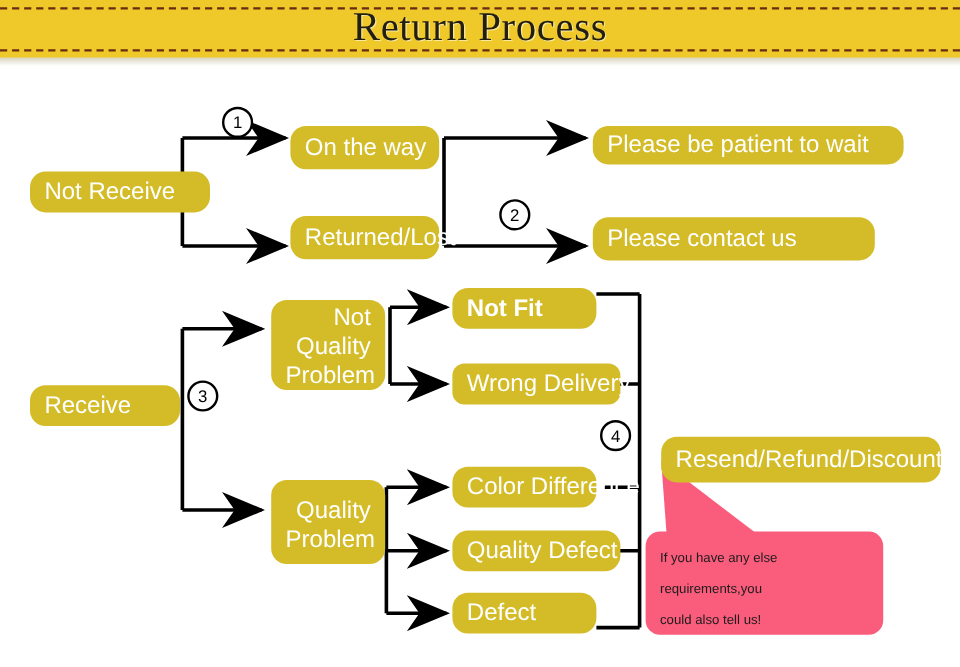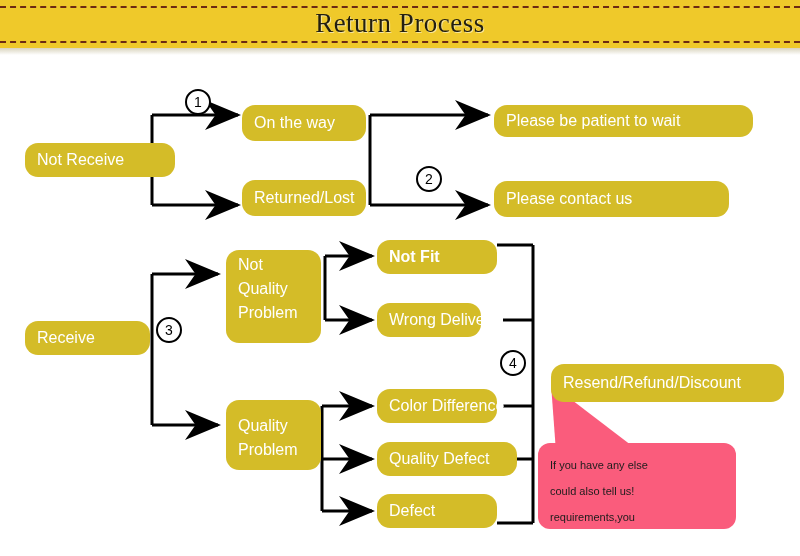--- a/index.html
+++ b/index.html
@@ -41,44 +41,45 @@
   }
   .dash-top { top: 6px; }
   .dash-bottom { top: 41px; }
 
   #page-title {
     position: absolute;
     left: 0; top: 6px;
     width: 800px;
     text-align: center;
     font-family: "Liberation Serif", serif;
-    font-size: 27px;
+    font-size: 34px;
     color: #231f10;
     text-shadow: 1px 1px 0 rgba(255,255,255,0.55);
     letter-spacing: 0.5px;
     line-height: 34px;
   }
 
   
   #flow-canvas {
     position: absolute;
     left: 0; top: 0;
     width: 800px;
     height: 556px;
   }
 
   .node-box {
     position: absolute;
     background: #d4bc28;
     border-radius: 13px;
     color: #ffffff;
-    font-size: 16px;
+    font-size: 20px;
     line-height: 24px;
     box-sizing: border-box;
     white-space: nowrap;
+    text-align: right;
   }
   .node-box.multi { white-space: normal; }
 
   .node-label {
     display: block;
     padding: 0 12px;
   }
 
   .node-center {
     display: flex;
@@ -182,33 +183,33 @@
 </div>
 
 <div class="node-box node-center" style="left:494px; top:181px; width:235px; height:36px;">
   <span class="node-label">Please contact us</span>
 </div>
 
 <div class="node-box node-center" style="left:25px; top:321px; width:125px; height:34px;">
   <span class="node-label">Receive</span>
 </div>
 
-<div class="node-box multi" style="left:226px; top:250px; width:95px; height:93px; padding-top:3px;border-radius:13px;">
+<div class="node-box multi" style="left:226px; top:250px; width:95px; height:75px; padding-top:3px;border-radius:13px;">
   <span class="node-label">Not Quality Problem</span>
 </div>
 
 <div class="node-box multi" style="left:226px; top:400px; width:95px; height:70px; padding-top:14px;">
   <span class="node-label">Quality Problem</span>
 </div>
 
 <div class="node-box node-center" style="left:377px; top:240px; width:120px; height:34px;font-weight:bold;">
   <span class="node-label">Not Fit</span>
 </div>
 
-<div class="node-box node-center" style="left:377px; top:303px; width:104px; height:34px;">
+<div class="node-box node-center" style="left:377px; top:303px; width:140px; height:34px;border-radius:10px;">
   <span class="node-label">Wrong Delivery</span>
 </div>
 
 <div class="node-box node-center" style="left:377px; top:389px; width:120px; height:34px;">
   <span class="node-label">Color Difference</span>
 </div>
 
 <div class="node-box node-center" style="left:377px; top:442px; width:140px; height:34px;">
   <span class="node-label">Quality Defect</span>
 </div>
@@ -229,15 +230,15 @@
 </div>
 <div class="circle-num" style="left:156px; top:317px;">
   <span>3</span>
 </div>
 <div class="circle-num" style="left:500px; top:350px;">
   <span>4</span>
 </div>
 
 <div id="callout-bubble">
   <div>If you have any else</div>
+  <div>requirements,you</div>
   <div>could also tell us!</div>
-  <div>requirements,you</div>
 </div>
 
 </body></html>

